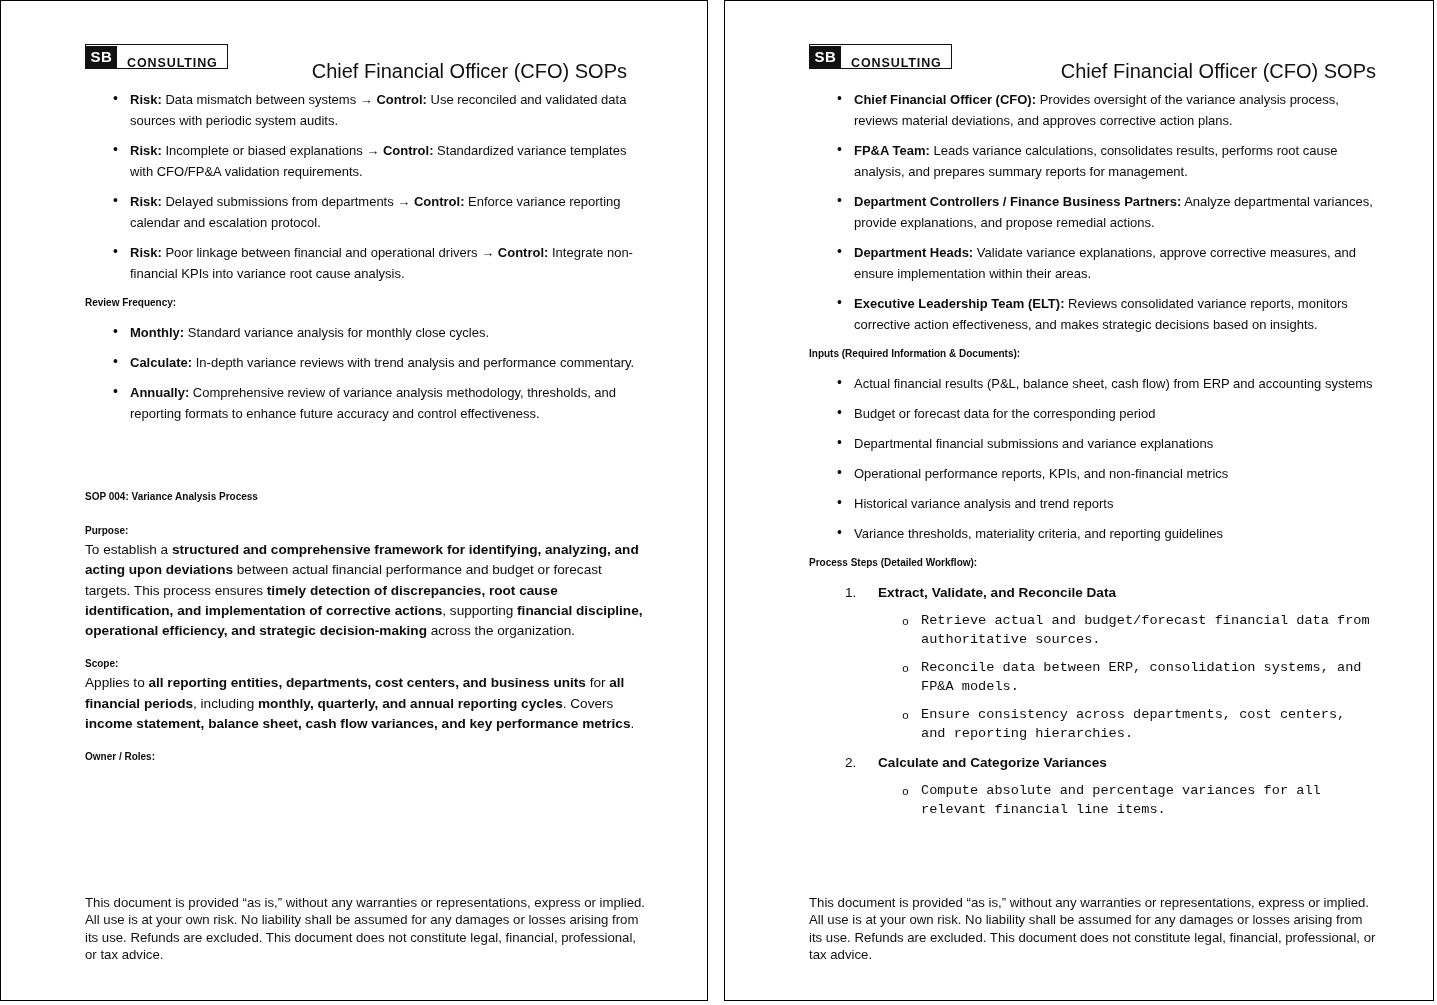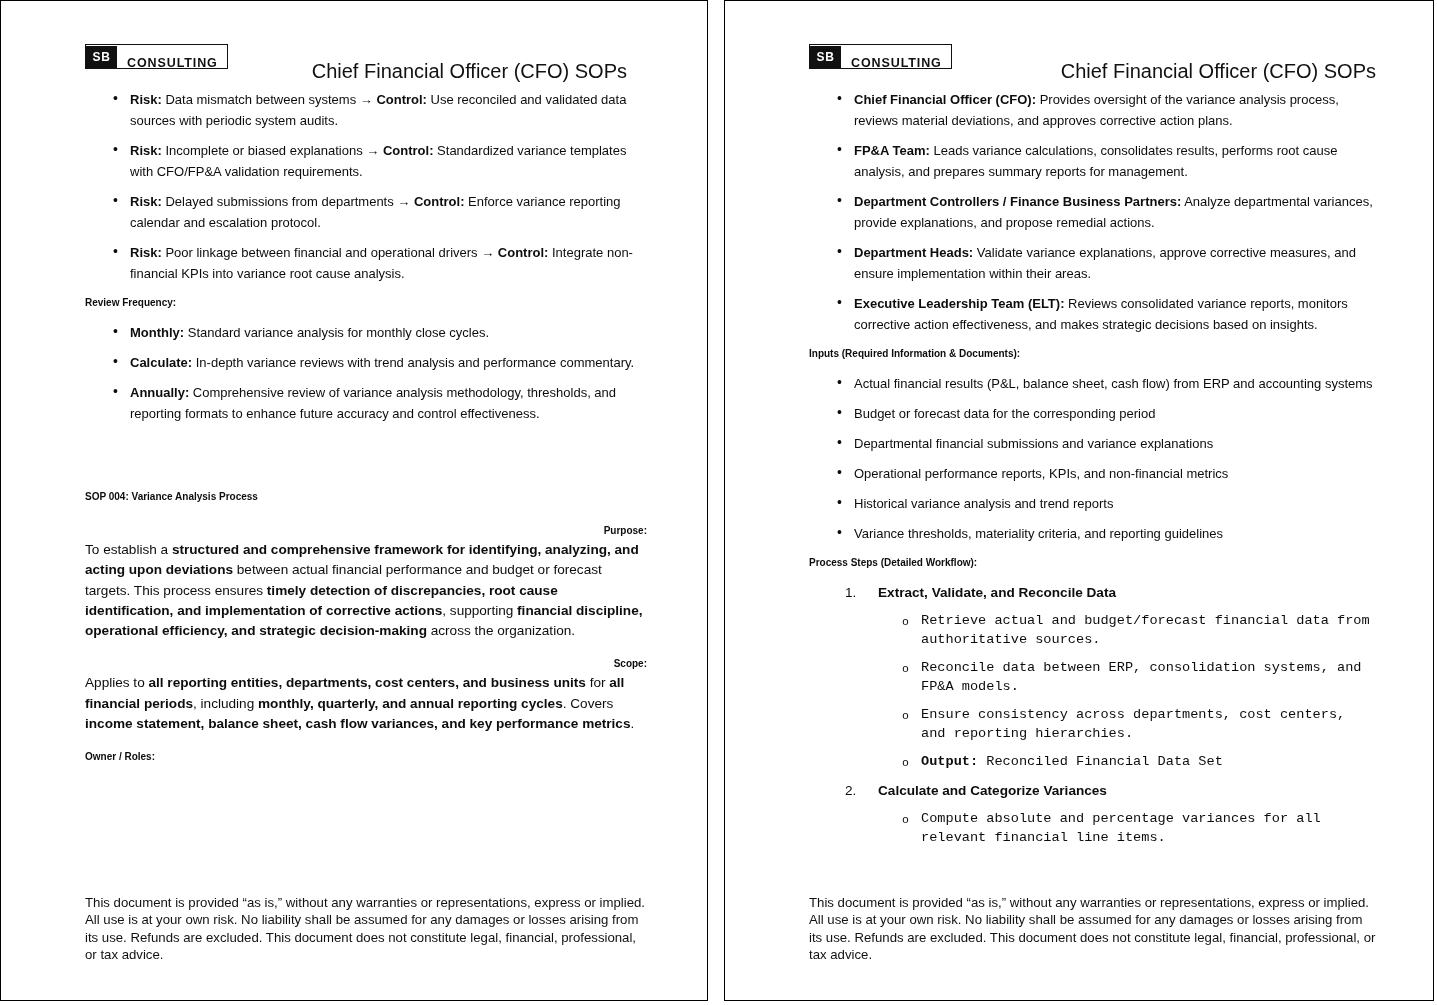--- a/index.html
+++ b/index.html
@@ -58,21 +58,21 @@
     display: flex;
     align-items: center;
     height: 25px;
     padding: 0 9px 0 0;
     box-sizing: border-box;
   }
   .logo-mark {
     background: #111111;
     color: #ffffff;
     font-weight: 700;
-    font-size: 12px;
+    font-size: 15px;
     letter-spacing: .6px;
     height: 22px;
     min-width: 31px;
     display: flex;
     align-items: center;
     justify-content: center;
     margin: 0 0 0 0;
   }
   .logo-word {
     color: #111111;
@@ -104,21 +104,21 @@
     left: 84px;
     right: 57px;
   }
 
   .h-label {
     font-weight: 700;
     font-size: 10px;
     line-height: 19px;
     margin: 0 0 2px 0;
   }
-  .h-label.tight { margin-bottom: 0; text-align: right; }
+  .h-label.tight { margin-bottom: 0; }
 
   .para {
     font-size: 13.6px;
     line-height: 20.3px;
     margin: 0;
   }
   b, strong { font-weight: 700; }
 
   ul.bul, ol.num {
     margin: 0;
@@ -308,21 +308,20 @@
         <div class="block-gap-sm"></div>
 
         <ol class="num">
           <li class="numitem">
             <span class="numlabel">1.</span><span>Extract, Validate, and Reconcile Data</span>
           </li>
           <ul class="sublist">
             <li class="subitem"><span>Retrieve actual and budget/forecast financial data from authoritative sources.</span></li>
             <li class="subitem"><span>Reconcile data between ERP, consolidation systems, and FP&amp;A models.</span></li>
             <li class="subitem"><span>Ensure consistency across departments, cost centers, and reporting hierarchies.</span></li>
-            <li class="subitem"><b>Output:</b><span> Reconciled Financial Data Set</span></li>
           </ul>
           <li class="numitem">
             <span class="numlabel">2.</span><span>Calculate and Categorize Variances</span>
           </li>
           <ul class="sublist">
             <li class="subitem"><span>Compute absolute and percentage variances for all relevant financial line items.</span></li>
           </ul>
         </ol>
       </div>
 

